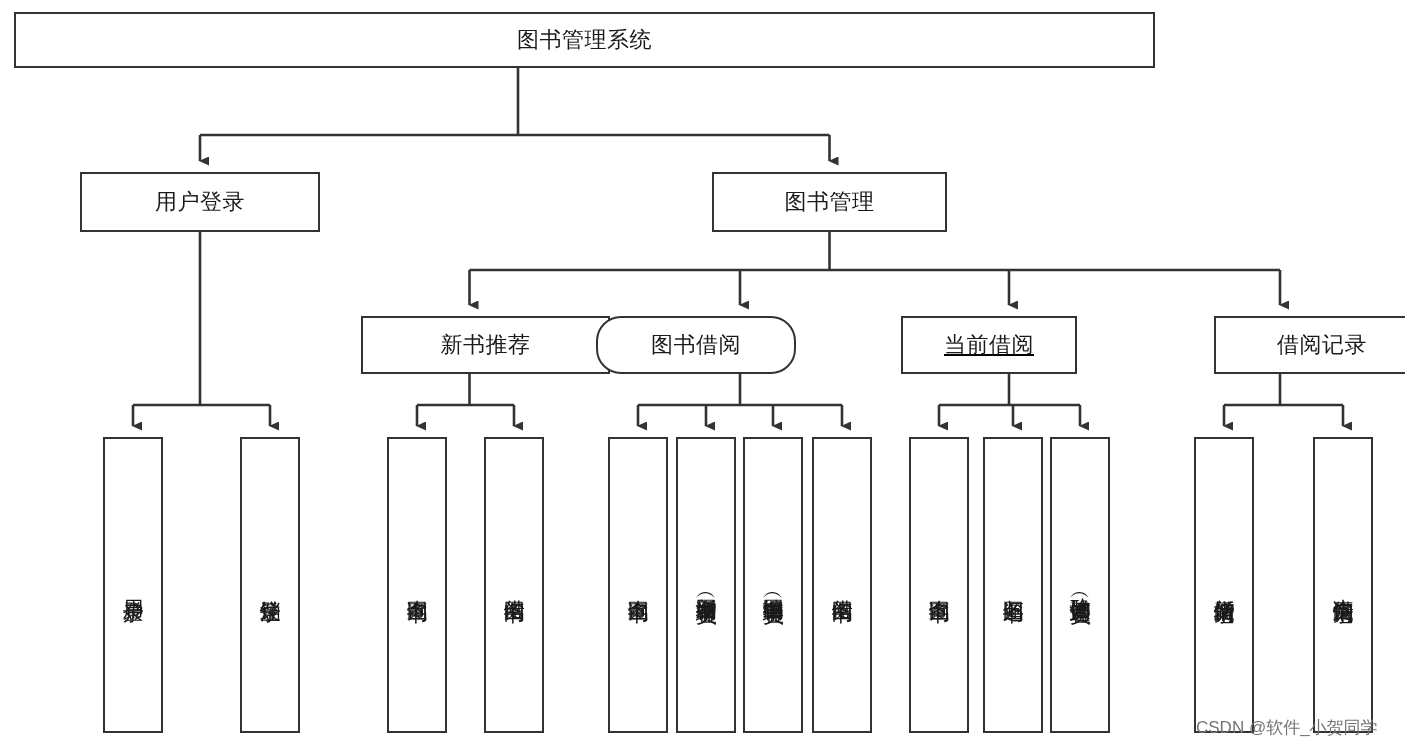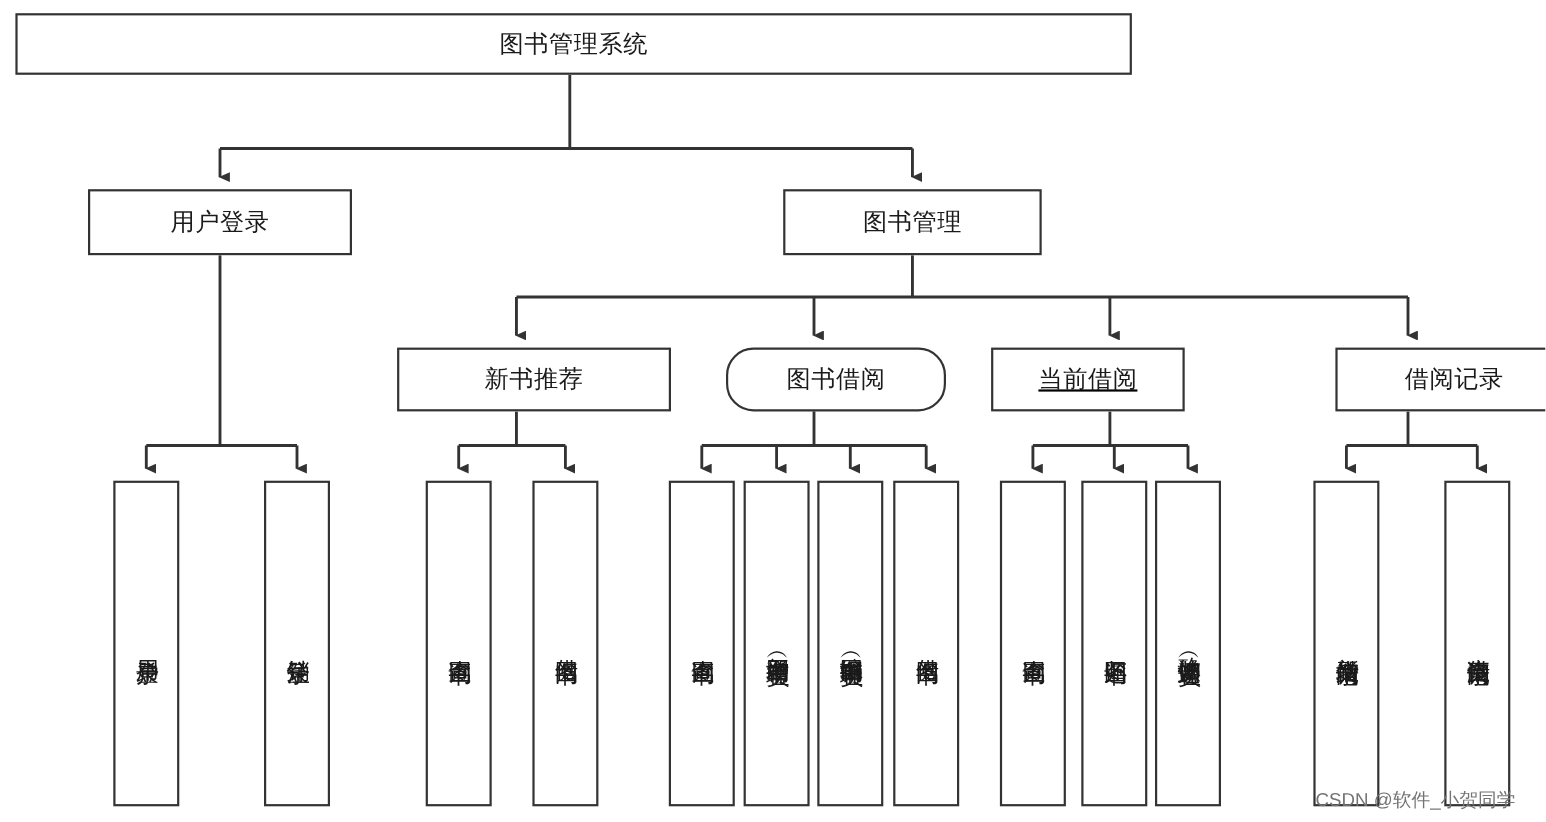--- a/index.html
+++ b/index.html
@@ -104,33 +104,33 @@
         <line x1="1013" y1="405" x2="1013" y2="426" marker-end="url(#arrowhead)"></line>
         <line x1="1080" y1="405" x2="1080" y2="426" marker-end="url(#arrowhead)"></line>
         <line x1="1280" y1="374" x2="1280" y2="405"></line>
         <line x1="1224" y1="405" x2="1343" y2="405"></line>
         <line x1="1224" y1="405" x2="1224" y2="426" marker-end="url(#arrowhead)"></line>
         <line x1="1343" y1="405" x2="1343" y2="426" marker-end="url(#arrowhead)"></line>
       </g>
   </svg>
 
   <div id="node-layer">
-      <div class="node horiz" style="left: 14px; top: 12px; width: 1015px; height: 56px;">
+      <div class="node horiz" style="left: 14px; top: 12px; width: 1141px; height: 56px;">
         <span class="node-label">图书管理系统</span>
       </div>
       <div class="node horiz" style="left: 80px; top: 172px; width: 240px; height: 60px;">
         <span class="node-label">用户登录</span>
       </div>
       <div class="node horiz" style="left: 712px; top: 172px; width: 235px; height: 60px;">
         <span class="node-label">图书管理</span>
       </div>
       <div class="node horiz" style="left: 361px; top: 316px; width: 249px; height: 58px;">
         <span class="node-label">新书推荐</span>
       </div>
-      <div class="node horiz" style="left: 660px; top: 316px; width: 200px; height: 58px; border-radius: 25px;">
+      <div class="node horiz" style="left: 596px; top: 316px; width: 200px; height: 58px; border-radius: 25px;">
         <span class="node-label">图书借阅</span>
       </div>
       <div class="node horiz" style="left: 901px; top: 316px; width: 176px; height: 58px; text-decoration: underline;">
         <span class="node-label">当前借阅</span>
       </div>
       <div class="node horiz" style="left: 1172px; top: 316px; width: 216px; height: 58px; margin-left: 42px;">
         <span class="node-label">借阅记录</span>
       </div>
       <div class="node vert" style="left: 103px; top: 437px; width: 60px; height: 296px;">
         <span class="node-label">用户登录</span>

